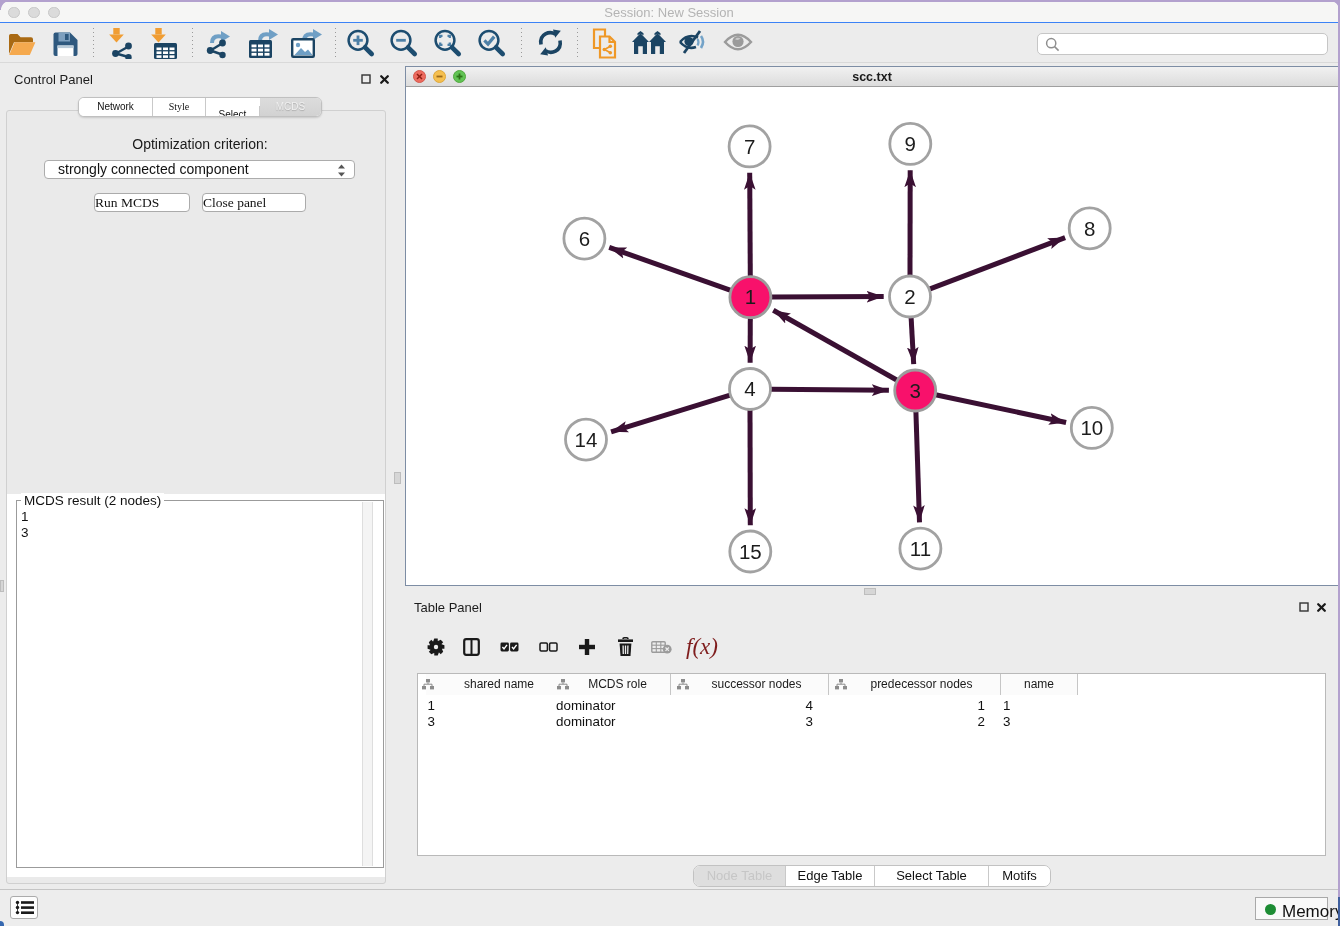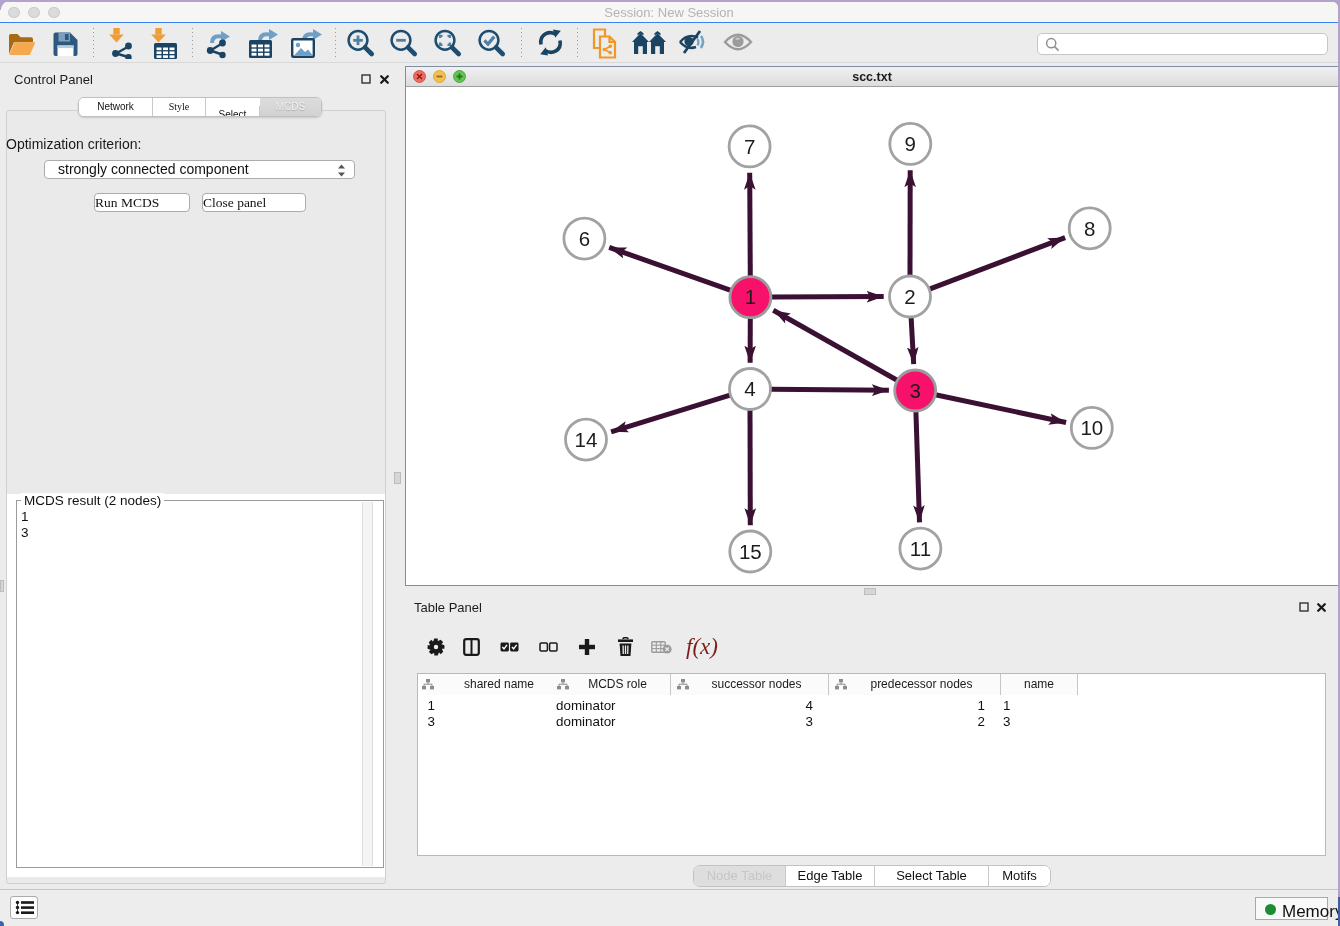--- a/index.html
+++ b/index.html
@@ -14,21 +14,21 @@
 .sep { position:absolute; top:4px; height:31px; width:1px; background-image:repeating-linear-gradient(to bottom,#9a9a9a 0 1px,transparent 1px 4px); }
 .ticon { position:absolute; }
 #search { position:absolute; left:1037px; top:33px; width:291px; height:22px; background:#fff; border:1px solid #c6c6c6; border-radius:5px; }
 
 #cp-title { position:absolute; left:14px; top:72px; font-size:13px; color:#1c1c1c; }
 #cp-box { position:absolute; left:6px; top:110px; width:380px; height:774px; background:#eaeaea; border:1px solid #d0d0d0; border-radius:3px; }
 #cp-tabs { position:absolute; left:78px; top:97px; width:244px; height:20px; display:flex; border:1px solid #c0c0c0; border-radius:6px; overflow:hidden; background:#fff; box-shadow:0 1px 2px rgba(0,0,0,0.15); }
 #cp-tabs .tab { height:100%; font-size:10px; color:#111; text-align:center; line-height:18px; background:#fff; border-right:1px solid #c9c9c9; }
 #cp-tabs .tab.last { border-right:none; }
 #cp-tabs .tab.sel { background:linear-gradient(#dcdcdc,#d2d2d2); color:#f0f0f0; text-shadow:0 1px 1px #aaa; }
-#opt-label { position:absolute; left:6px; top:136px; width:388px; text-align:left; font-size:14px; color:#1a1a1a; }
+#opt-label { position:absolute; left:6px; top:136px; width:388px; text-align:center; font-size:14px; color:#1a1a1a; }
 #dropdown { position:absolute; left:44px; top:160px; width:311px; height:19px; background:#fff; border:1px solid #acacac; border-radius:4px; font-size:14px; color:#111; line-height:17.5px; padding-left:13px; }
 .btn { position:absolute; height:19px; background:#fff; border:1px solid #ababab; border-radius:4px; font-size:13.5px; color:#111; line-height:17px;font-family:Liberation Serif, serif; }
 #cp-white { position:absolute; left:7px; top:494px; width:378px; height:383px; background:#fff; }
 #mcds-box { position:absolute; left:16px; top:500px; width:368px; height:368px; border:1px solid #9b9b9b; background:#fff; }
 #mcds-sb { position:absolute; left:362px; top:502px; width:11px; height:364px; background:#f4f4f4; border-left:1px solid #dedede; border-right:1px solid #dedede; }
 #mcds-label { position:absolute; left:21px; top:493px; background:#fff; padding:0 3px; font-size:13.5px; color:#111; }
 #mcds-text { position:absolute; left:21px; top:509px; font-size:13.5px; color:#111; line-height:16.4px; }
 
 #netwin { position:absolute; left:405px; top:66px; width:934px; height:520px; border:1px solid #7d8da4; background:#fff; }
 #net-titlebar { position:absolute; left:0; top:0; width:932px; height:20px; background:linear-gradient(#f1f1f1,#dcdcdc); border-bottom:1px solid #9f9f9f; }

